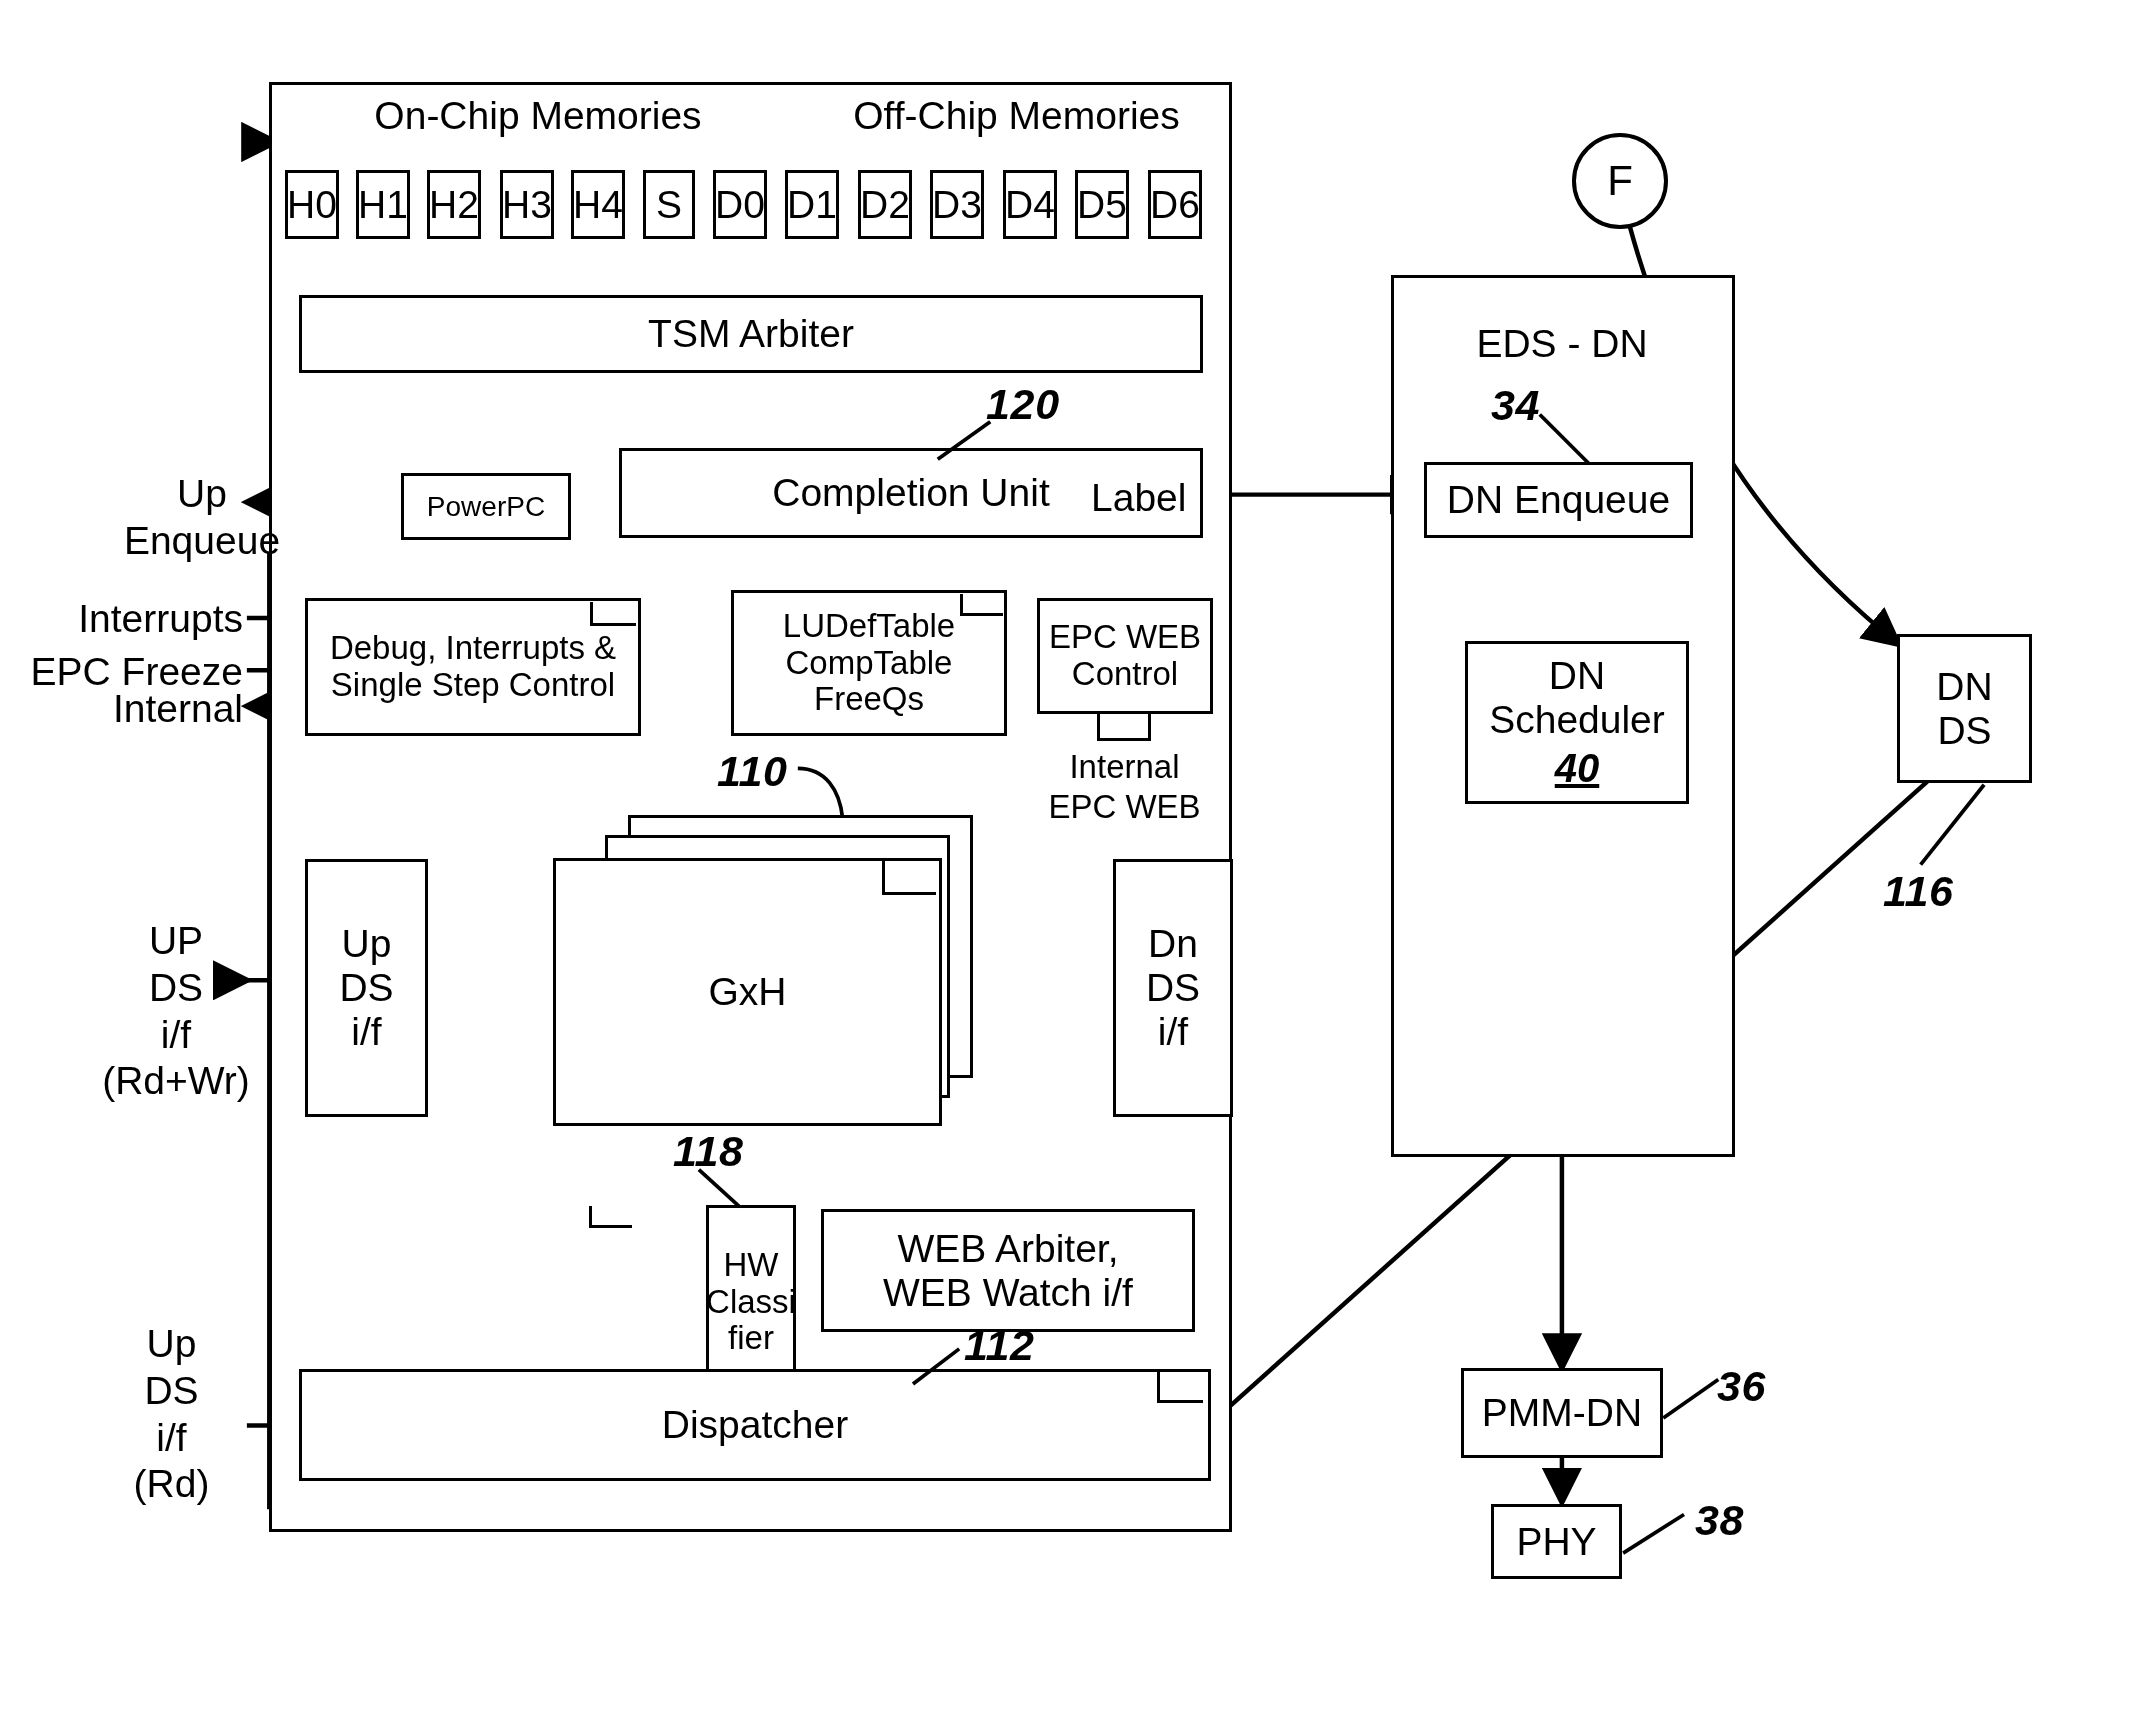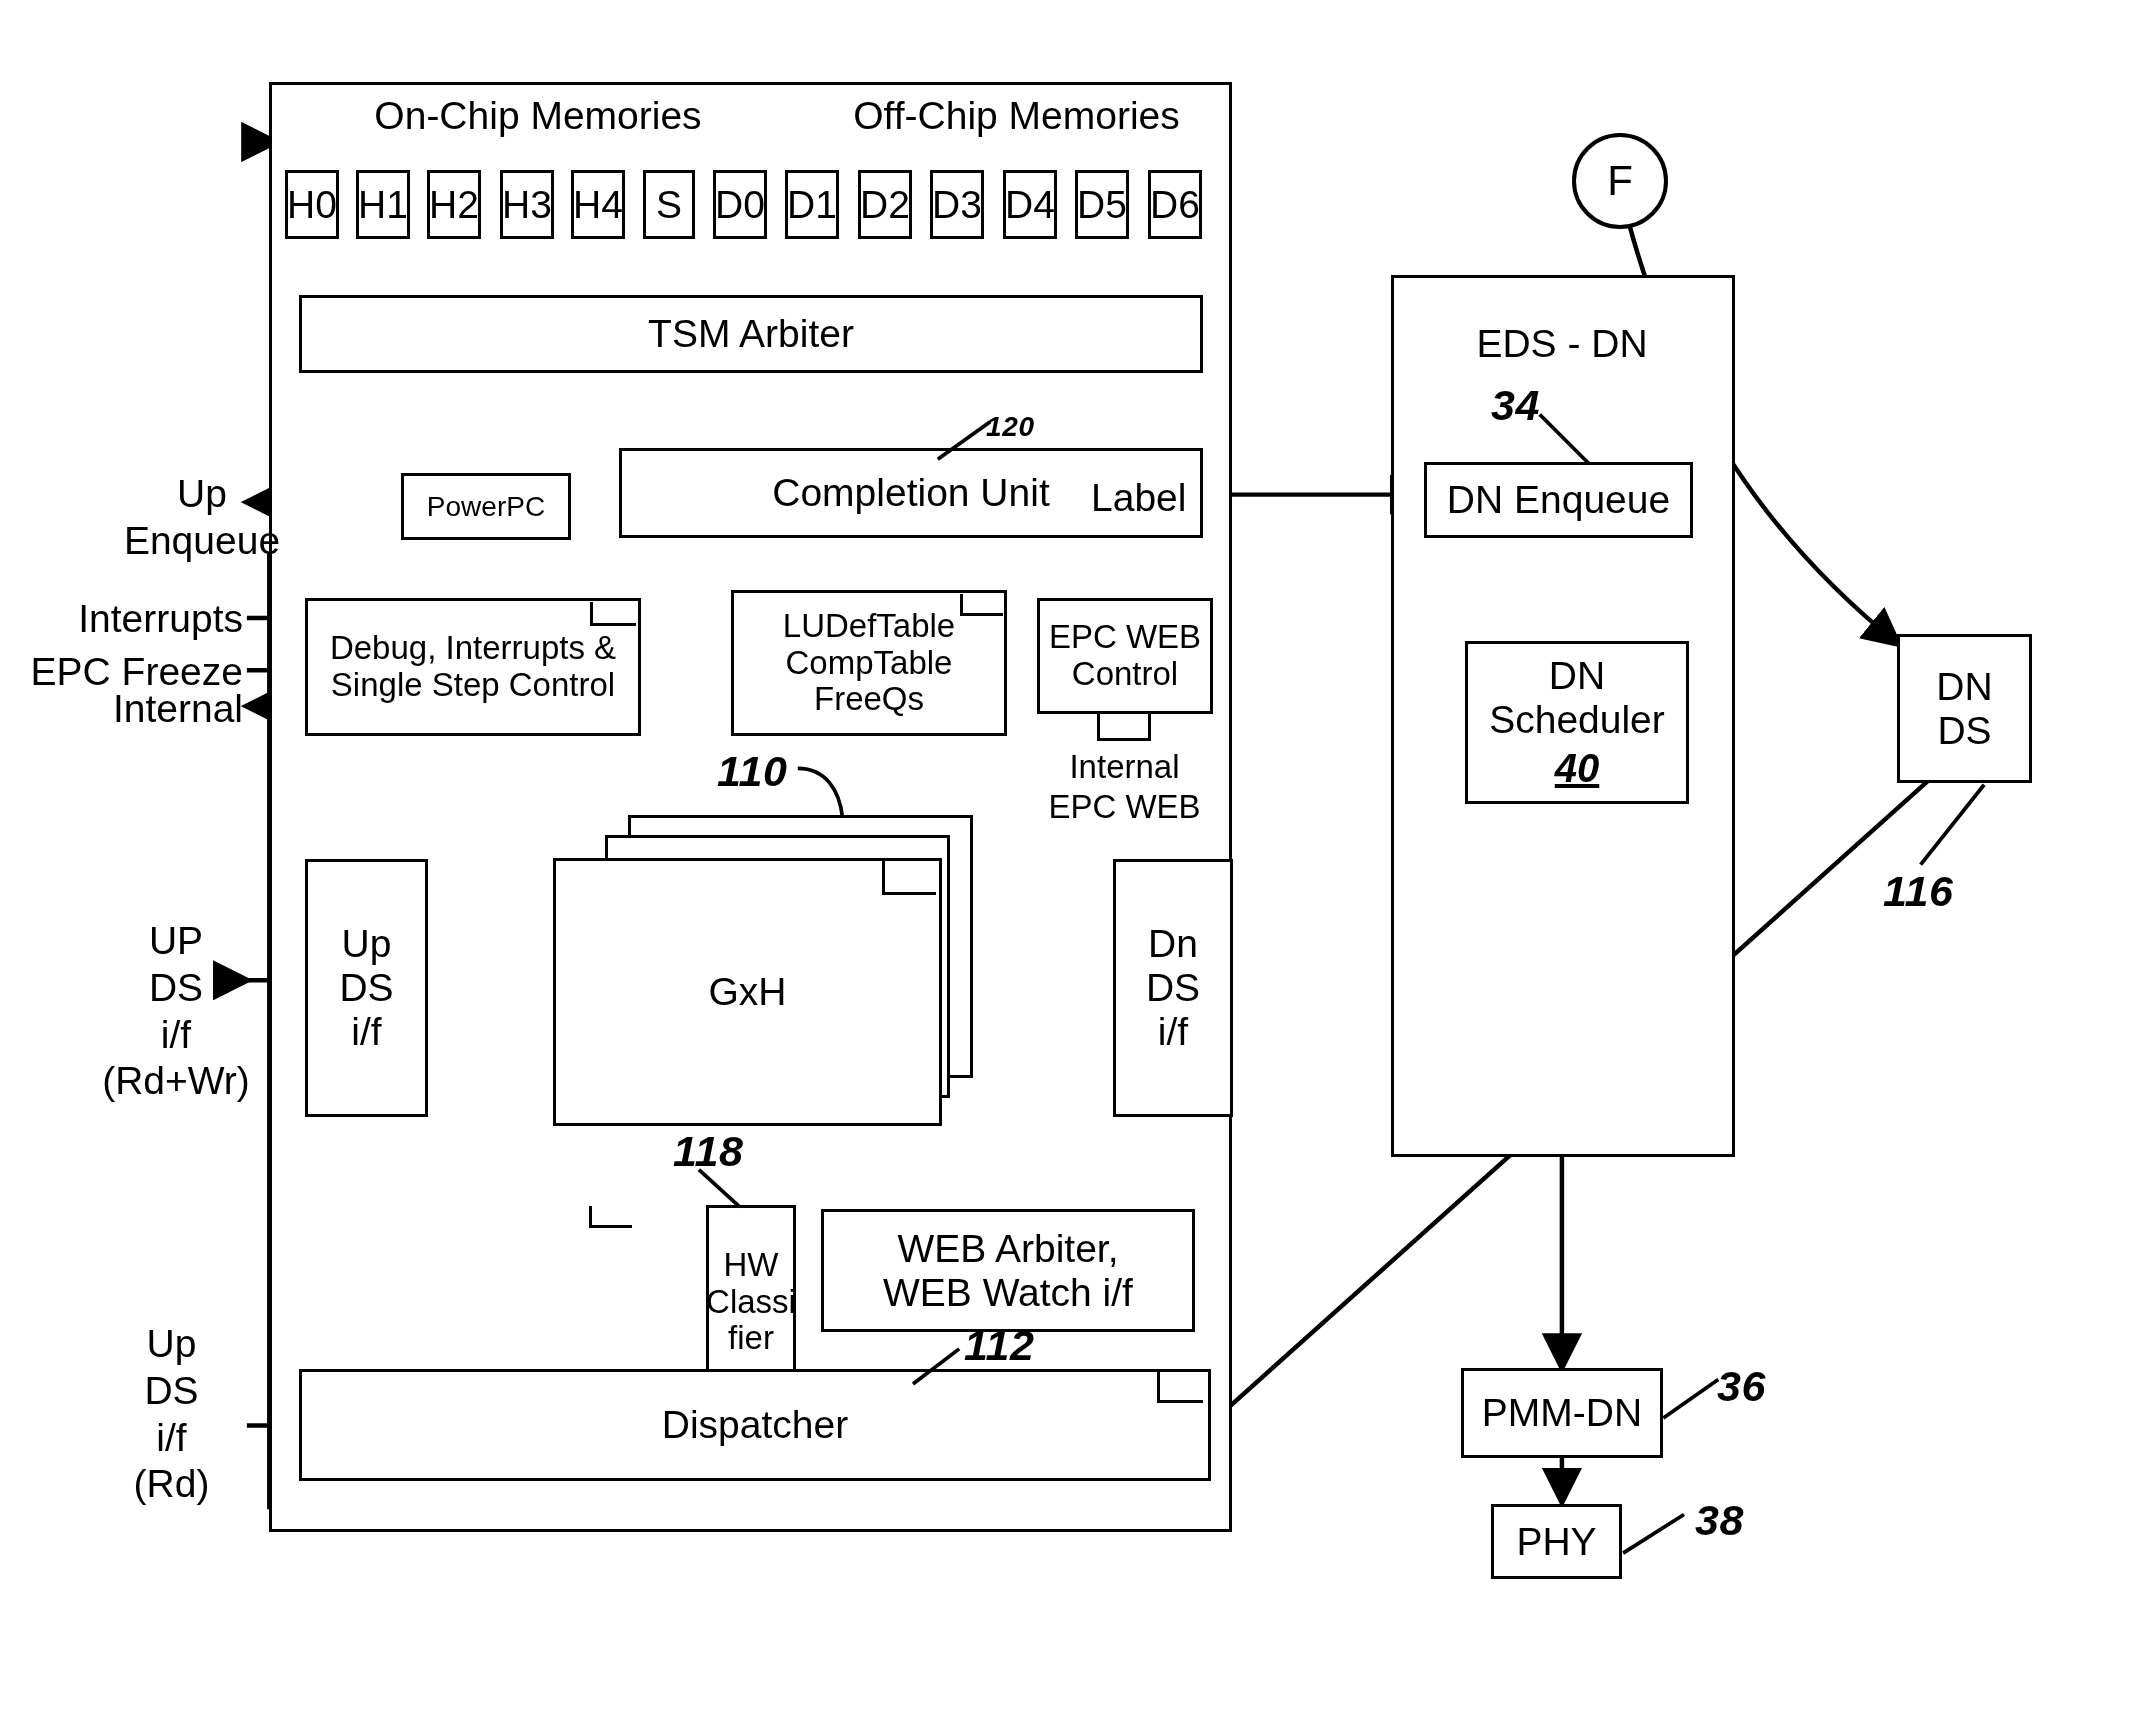--- a/index.html
+++ b/index.html
@@ -193,21 +193,21 @@
   </div>
 
   <div class="bx mid" style="left:401px;top:441px;width:170px;height:67px;">
     <span>PowerPC</span>
   </div>
 
   <div class="bx" style="left:619px;top:448px;width:584px;height:90px;">
     <span class="big">Completion Unit</span>
   </div>
   <div class="lbl big" style="left:1091px;top:475px;width:120px;text-align:left;">Label</div>
-  <div class="ref" style="left:986px;top:411px;font-size:28px;">120</div>
+  <div class="ref" style="left:986px;top:380px;font-size:43px;">120</div>
   <svg style="position:absolute;left:934px;top:418px;width:90px;height:45px;" viewBox="0 0 120 60" width="90" height="45">
       <line x1="5" y1="55" x2="75" y2="5" stroke="#000" stroke-width="5"></line>
     </svg>
 
   <div class="bx sm" style="left:305px;top:598px;width:336px;height:138px;">
     <span style="white-space:pre-line;">Debug, Interrupts &amp;
 Single Step Control</span>
   </div>
   <div class="notch" style="left:590px;top:602px;width:46px;height:24px;border-top:none;border-right:none;"></div>
 

